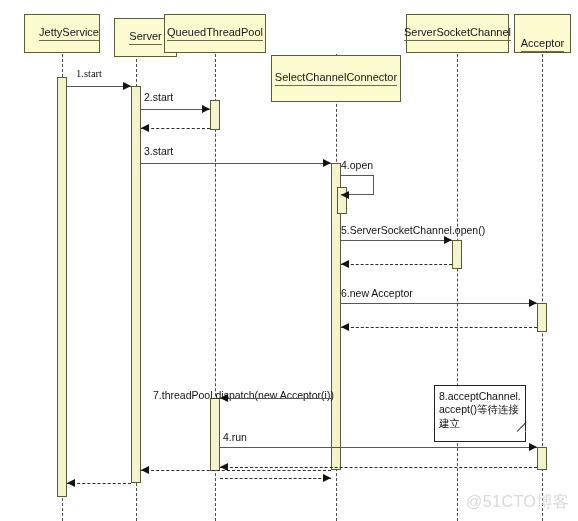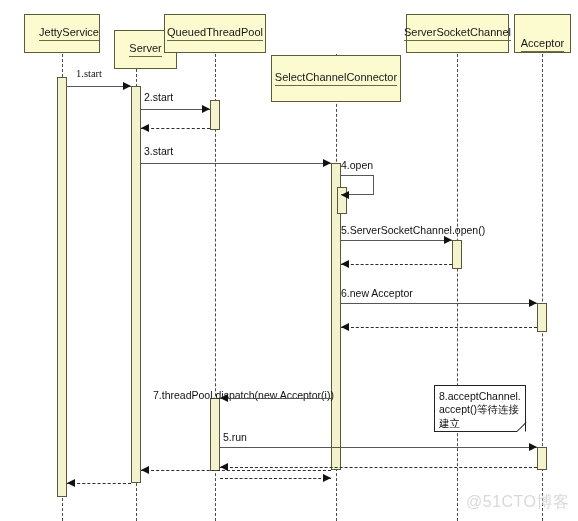--- a/index.html
+++ b/index.html
@@ -139,21 +139,21 @@
   <div class="lifeline" style="left:136px; top:54px;  height:467px;"></div>
   <div class="lifeline" style="left:215px; top:54px;  height:467px;"></div>
   <div class="lifeline" style="left:336px; top:54px;  height:467px;"></div>
   <div class="lifeline" style="left:457px; top:54px;  height:467px;"></div>
   <div class="lifeline" style="left:542px; top:54px;  height:467px;"></div>
 
   <div class="participant" style="left:24px; top:14px; width:76px; height:39px;justify-content:flex-end;">
     <span class="plabel">JettyService</span>
   </div>
 
-  <div class="participant" style="left:114px; top:30px; width:63px; height:39px;">
+  <div class="participant" style="left:114px; top:18px; width:63px; height:39px;">
     <span class="plabel">Server</span>
   </div>
 
   <div class="participant" style="left:164px; top:14px; width:102px; height:39px;">
     <span class="plabel">QueuedThreadPool</span>
   </div>
 
   <div class="participant" style="left:271px; top:8px; width:130px; height:47px;margin-top:47px;">
     <span class="plabel">SelectChannelConnector</span>
   </div>
@@ -214,35 +214,35 @@
   <div class="msg-line" style="left:341px; top:303px; width:196px;"></div>
   <div class="arrowhead right" style="left:529px; top:299px;"></div>
 
   <div class="msg-line ret" style="left:341px; top:327px; width:196px;"></div>
   <div class="arrowhead left" style="left:341px; top:323px;"></div>
 
   <div class="msg-label" style="left:153px; top:390px;">7.threadPool.dispatch(new Acceptor(i))</div>
   <div class="msg-line" style="left:220px; top:398px; width:111px;"></div>
   <div class="arrowhead left" style="left:220px; top:394px;"></div>
 
-  <div class="msg-label" style="left:223px; top:432px;">5.run</div>
+  <div class="msg-label" style="left:223px; top:432px;">4.run</div>
   <div class="msg-line" style="left:220px; top:447px; width:317px;"></div>
   <div class="arrowhead right" style="left:529px; top:443px;"></div>
 
   <div class="msg-line ret" style="left:220px; top:467px; width:317px;"></div>
   <div class="arrowhead left" style="left:220px; top:463px;"></div>
 
   <div class="msg-line ret" style="left:220px; top:478px; width:111px;"></div>
   <div class="arrowhead right" style="left:323px; top:474px;"></div>
 
   <div class="msg-line ret" style="left:141px; top:470px; width:190px;"></div>
   <div class="arrowhead left" style="left:141px; top:466px;"></div>
 
   <div class="msg-line ret" style="left:67px; top:483px; width:64px;"></div>
   <div class="arrowhead left" style="left:67px; top:479px;"></div>
 
-  <div class="note" style="left:434px; top:385px; width:92px; height:47px;">8.acceptChannel.accept()等待连接建立</div>
+  <div class="note" style="left:434px; top:385px; width:92px; height:57px;">8.acceptChannel.accept()等待连接建立</div>
   <div class="note-fold" style="left:517px; top:423px;"></div>
   <div class="note-fold-line" style="left:517px; top:431px;"></div>
 
   <div class="watermark" style="left:466px; top:492px;">@51CTO博客</div>
 
 </div>
 
 </body></html>

